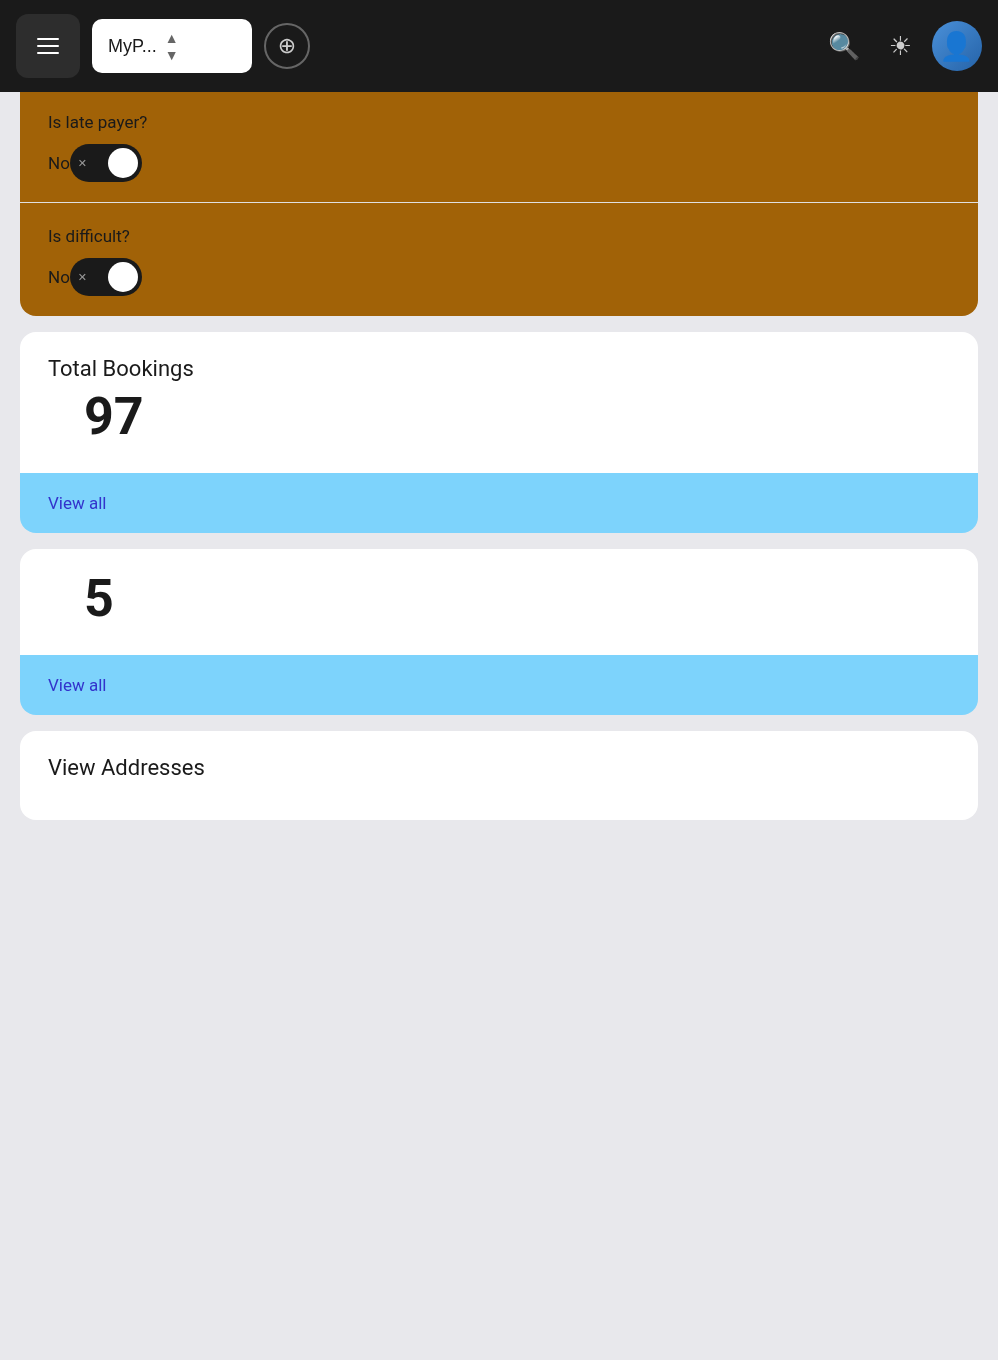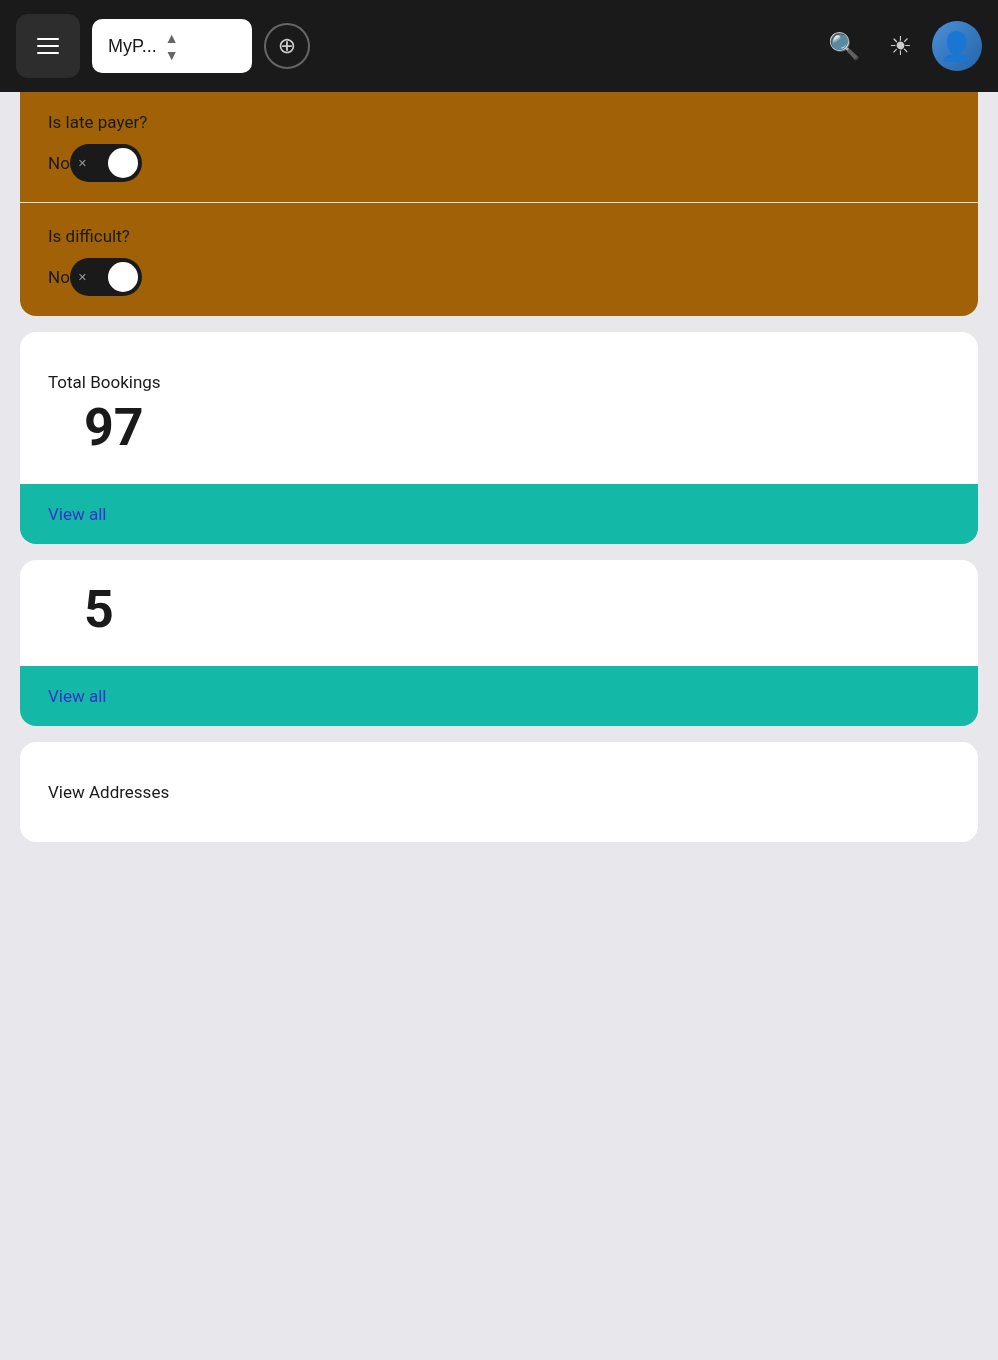--- a/index.html
+++ b/index.html
@@ -215,37 +215,36 @@
       border-radius: 16px;
       overflow: hidden;
     }
 
     .stats-main {
       background-color: white;
       padding: 24px 28px 30px 28px;
     }
 
     .stats-label {
-      font-size: 17px;
+      font-size: 22px;
       color: #1a1a1a;
       font-weight: 400;
       margin-bottom: 10px;
-      margin-top: 16px;
     }
 
     .stats-number {
       font-size: 52px;
       font-weight: 700;
       color: #1a1a1a;
       line-height: 1;
       margin-left: 36px;
     }
 
     .stats-footer {
-      background-color: #14b8a6;
+      background-color: #7dd3fc;
       padding: 20px 28px;
     }
 
     .view-all-link {
       font-size: 17px;
       color: #3333cc;
       font-weight: 400;
       cursor: pointer;
       text-decoration: none;
     }

